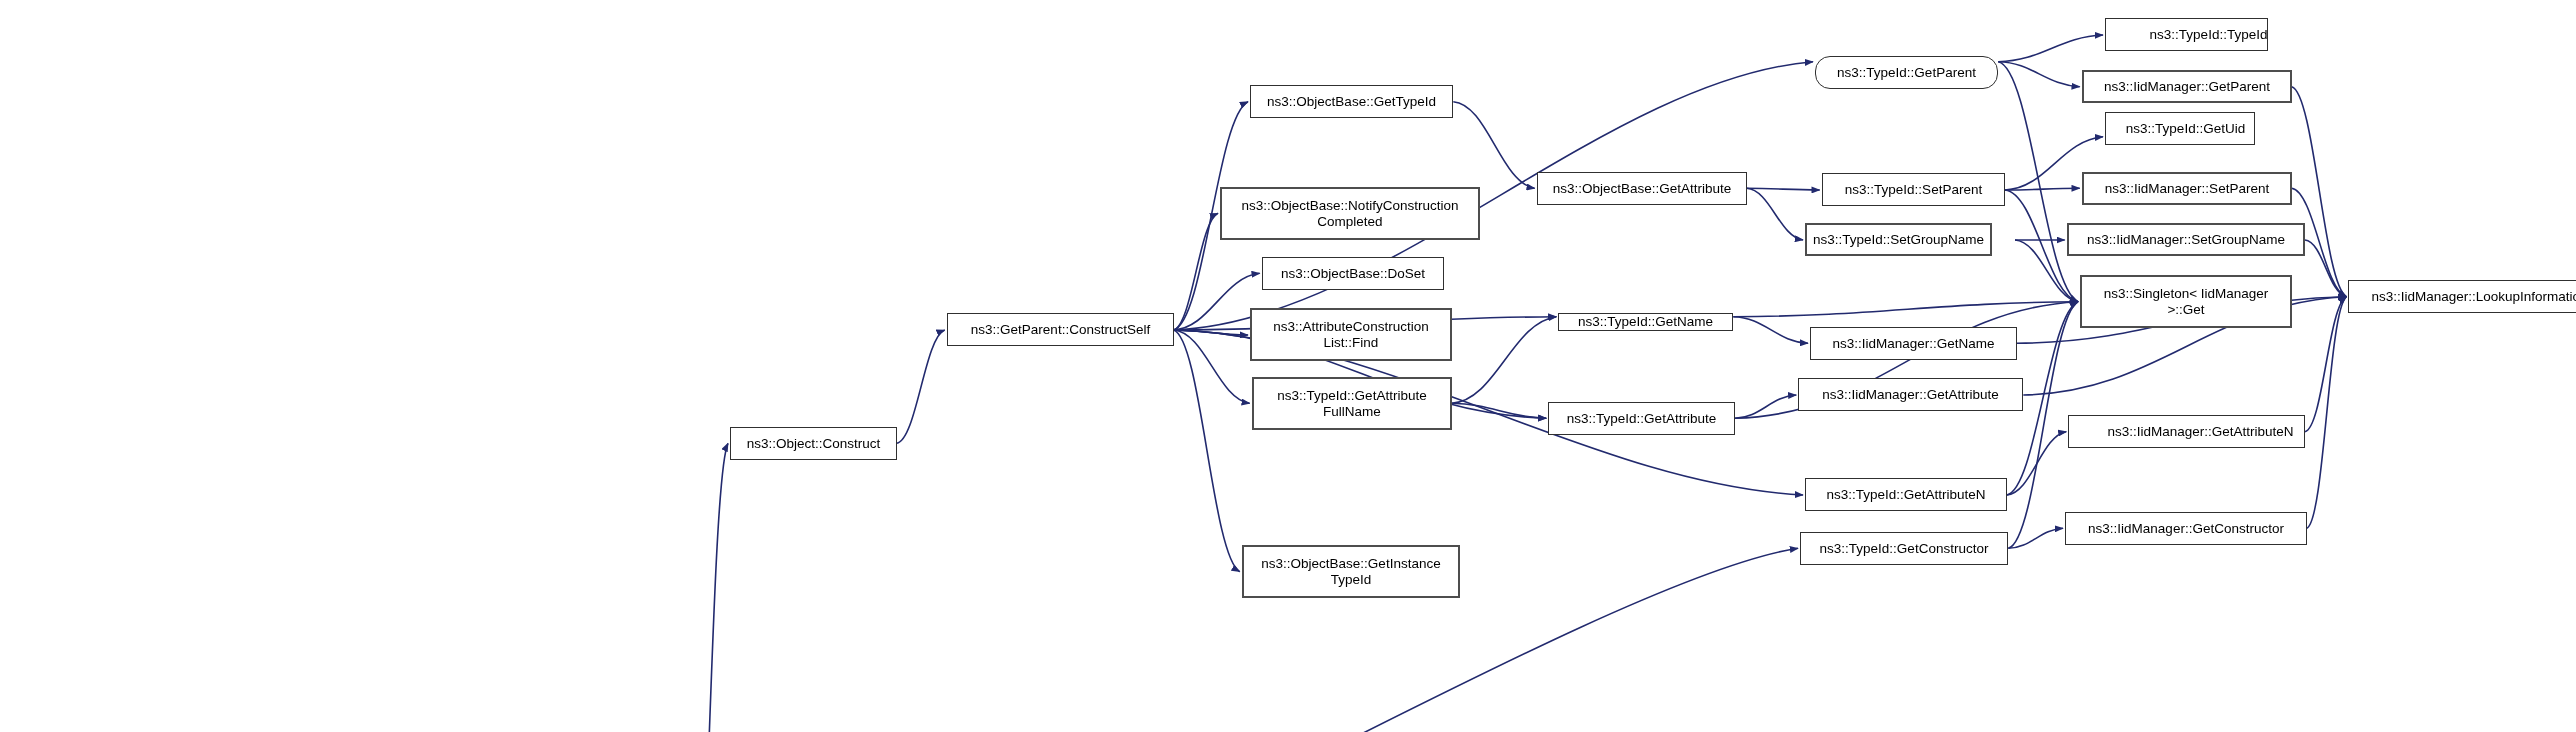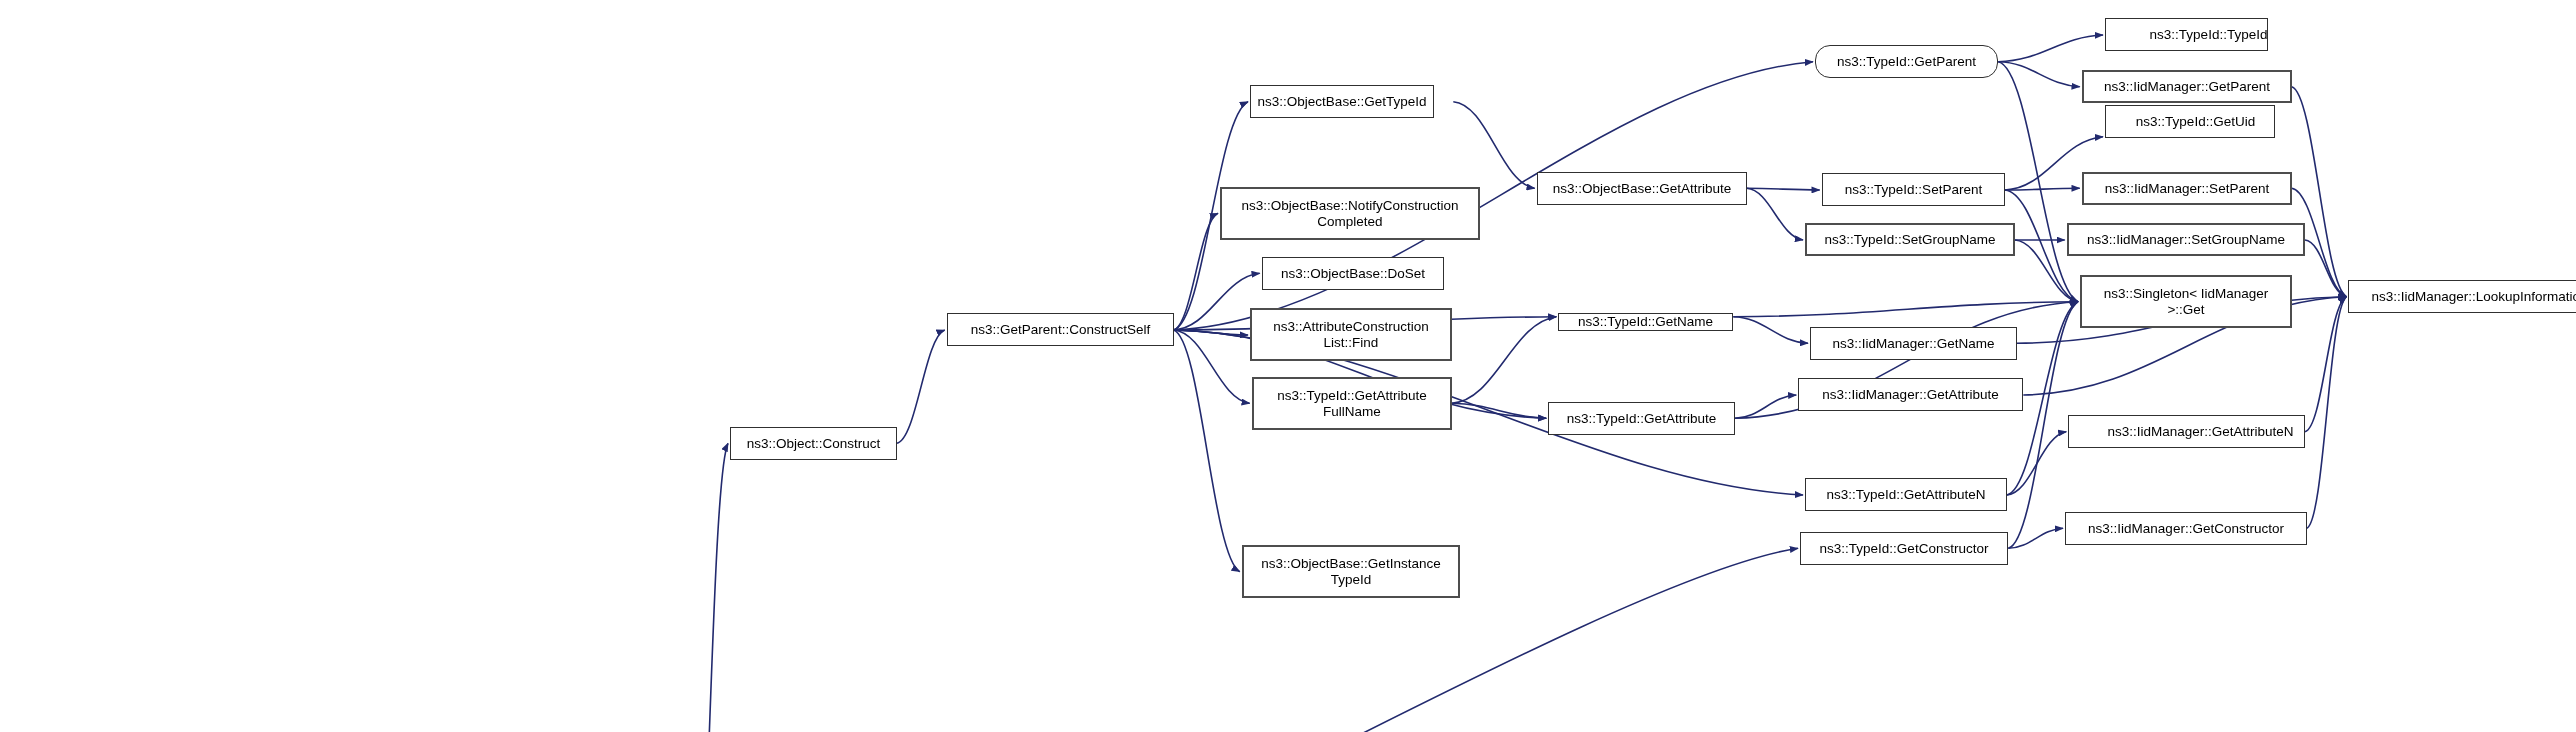--- a/index.html
+++ b/index.html
@@ -86,41 +86,41 @@
         <path d="M2305.0,240.0 C2323.0,241.7 2328.3,292.9 2346.3,296.7" marker-end="url(#ah)"></path>
         <path d="M2016.7,343.3 C2155.1,341.9 2207.9,299.7 2346.3,296.7" marker-end="url(#ah)"></path>
         <path d="M2023.3,395.0 C2159.0,392.1 2210.7,303.2 2346.3,296.7" marker-end="url(#ah)"></path>
         <path d="M2305.0,431.7 C2323.0,427.6 2328.3,305.6 2346.3,296.7" marker-end="url(#ah)"></path>
         <path d="M2306.7,528.3 C2324.7,521.4 2328.3,312.0 2346.3,296.7" marker-end="url(#ah)"></path>
       </g>
   </svg>
   <div id="node-layer">
       <div class="node" style="left: 730px; top: 427px; width: 167px; height: 33px;">ns3::Object::Construct</div>
       <div class="node" style="left: 947px; top: 313px; width: 227px; height: 33px;">ns3::GetParent::ConstructSelf</div>
-      <div class="node" style="left: 1250px; top: 85px; width: 184px; height: 33px;">ns3::ObjectBase::GetTypeId</div>
+      <div class="node" style="left: 1250px; top: 85px; width: 203px; height: 33px;">ns3::ObjectBase::GetTypeId</div>
       <div class="node thick" style="left: 1220px; top: 187px; width: 260px; height: 53px;">ns3::ObjectBase::NotifyConstruction
 Completed</div>
       <div class="node" style="left: 1262px; top: 257px; width: 182px; height: 33px;">ns3::ObjectBase::DoSet</div>
       <div class="node thick" style="left: 1250px; top: 308px; width: 202px; height: 53px;">ns3::AttributeConstruction
 List::Find</div>
       <div class="node thick" style="left: 1252px; top: 377px; width: 200px; height: 53px;">ns3::TypeId::GetAttribute
 FullName</div>
       <div class="node thick" style="left: 1242px; top: 545px; width: 218px; height: 53px;">ns3::ObjectBase::GetInstance
 TypeId</div>
       <div class="node" style="left: 1537px; top: 172px; width: 210px; height: 33px;">ns3::ObjectBase::GetAttribute</div>
       <div class="node" style="left: 1558px; top: 313px; width: 175px; height: 18px;">ns3::TypeId::GetName</div>
       <div class="node" style="left: 1548px; top: 402px; width: 187px; height: 33px;">ns3::TypeId::GetAttribute</div>
-      <div class="node" style="left: 1815px; top: 45px; width: 183px; height: 33px; border-radius: 15px;">ns3::TypeId::GetParent</div>
+      <div class="node" style="left: 1815px; top: 56px; width: 183px; height: 33px; border-radius: 15px;">ns3::TypeId::GetParent</div>
       <div class="node" style="left: 1822px; top: 173px; width: 183px; height: 33px;">ns3::TypeId::SetParent</div>
-      <div class="node thick" style="left: 1805px; top: 223px; width: 210px; height: 33px;">ns3::TypeId::SetGroupName</div>
+      <div class="node thick" style="left: 1805px; top: 223px; width: 187px; height: 33px;">ns3::TypeId::SetGroupName</div>
       <div class="node" style="left: 1805px; top: 478px; width: 202px; height: 33px;">ns3::TypeId::GetAttributeN</div>
       <div class="node" style="left: 1800px; top: 532px; width: 208px; height: 33px;">ns3::TypeId::GetConstructor</div>
       <div class="node" style="left: 2105px; top: 18px; width: 163px; height: 33px; padding-left: 48px;">ns3::TypeId::TypeId</div>
       <div class="node thick" style="left: 2082px; top: 70px; width: 210px; height: 33px;">ns3::IidManager::GetParent</div>
-      <div class="node" style="left: 2105px; top: 105px; width: 170px; height: 33px; padding-left: 15px;">ns3::TypeId::GetUid</div>
+      <div class="node" style="left: 2105px; top: 112px; width: 150px; height: 33px; padding-left: 15px;">ns3::TypeId::GetUid</div>
       <div class="node thick" style="left: 2082px; top: 172px; width: 210px; height: 33px;">ns3::IidManager::SetParent</div>
       <div class="node thick" style="left: 2067px; top: 223px; width: 238px; height: 33px;">ns3::IidManager::SetGroupName</div>
       <div class="node thick" style="left: 2080px; top: 275px; width: 212px; height: 53px;">ns3::Singleton&lt; IidManager
 &gt;::Get</div>
       <div class="node" style="left: 1810px; top: 327px; width: 207px; height: 33px;">ns3::IidManager::GetName</div>
       <div class="node" style="left: 1798px; top: 378px; width: 225px; height: 33px;">ns3::IidManager::GetAttribute</div>
       <div class="node" style="left: 2068px; top: 415px; width: 237px; height: 33px; padding-left: 32px;">ns3::IidManager::GetAttributeN</div>
       <div class="node" style="left: 2065px; top: 512px; width: 242px; height: 33px;">ns3::IidManager::GetConstructor</div>
       <div class="node" style="left: 2348px; top: 280px; width: 263px; height: 33px;">ns3::IidManager::LookupInformation</div>
     </div>

